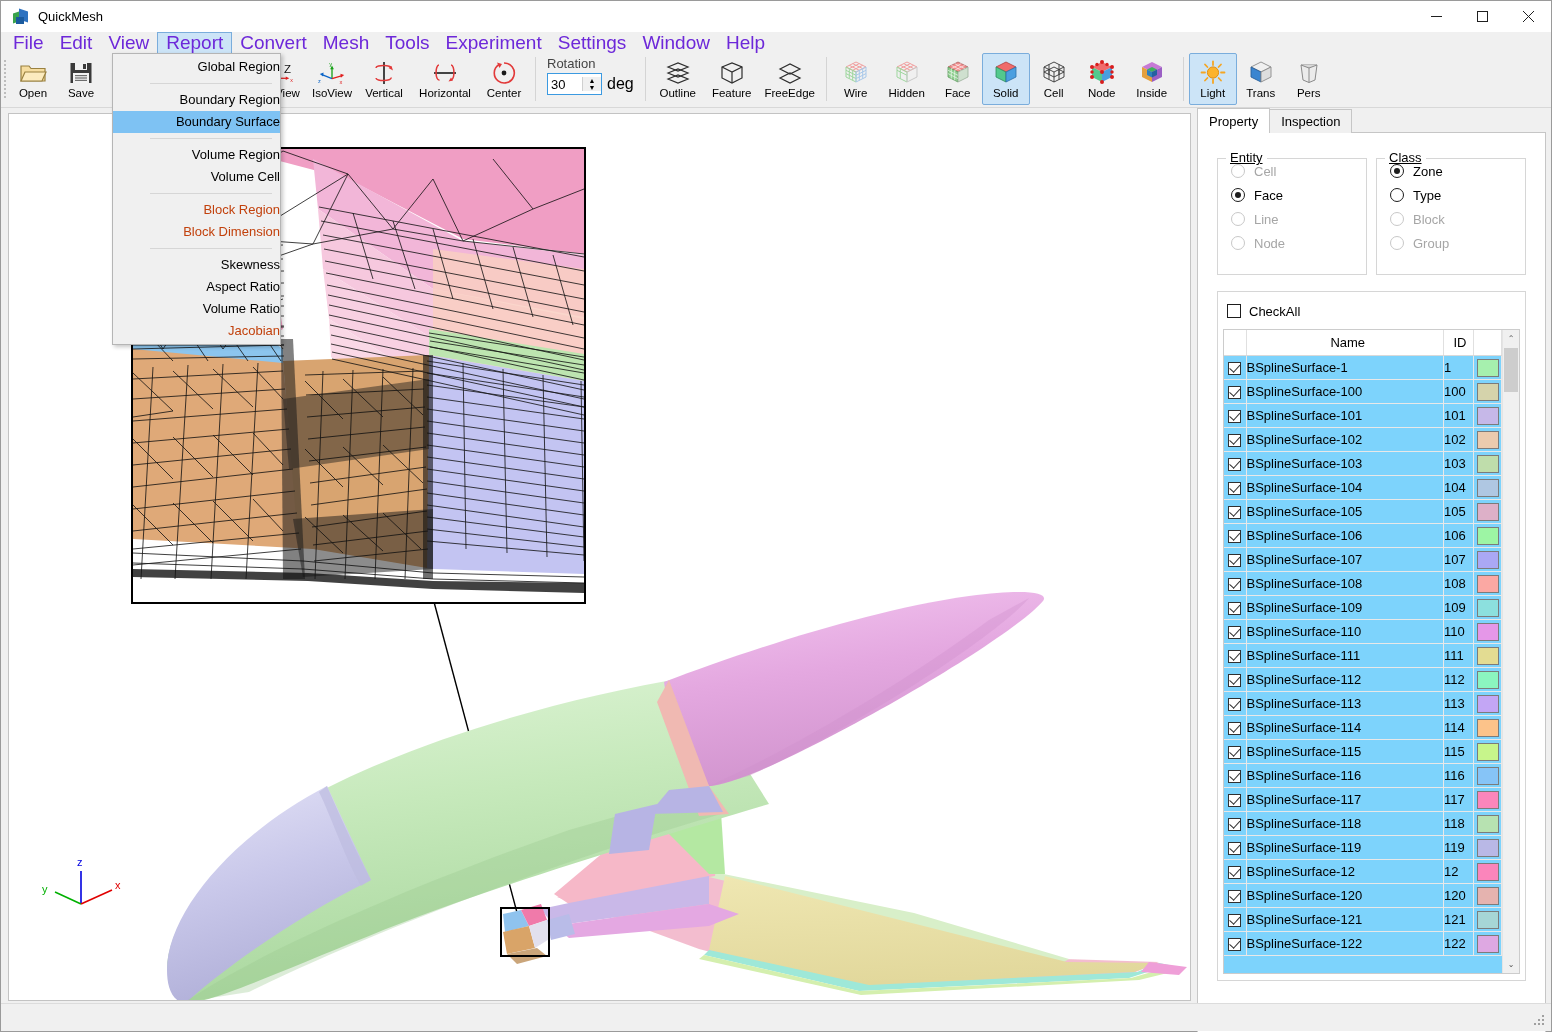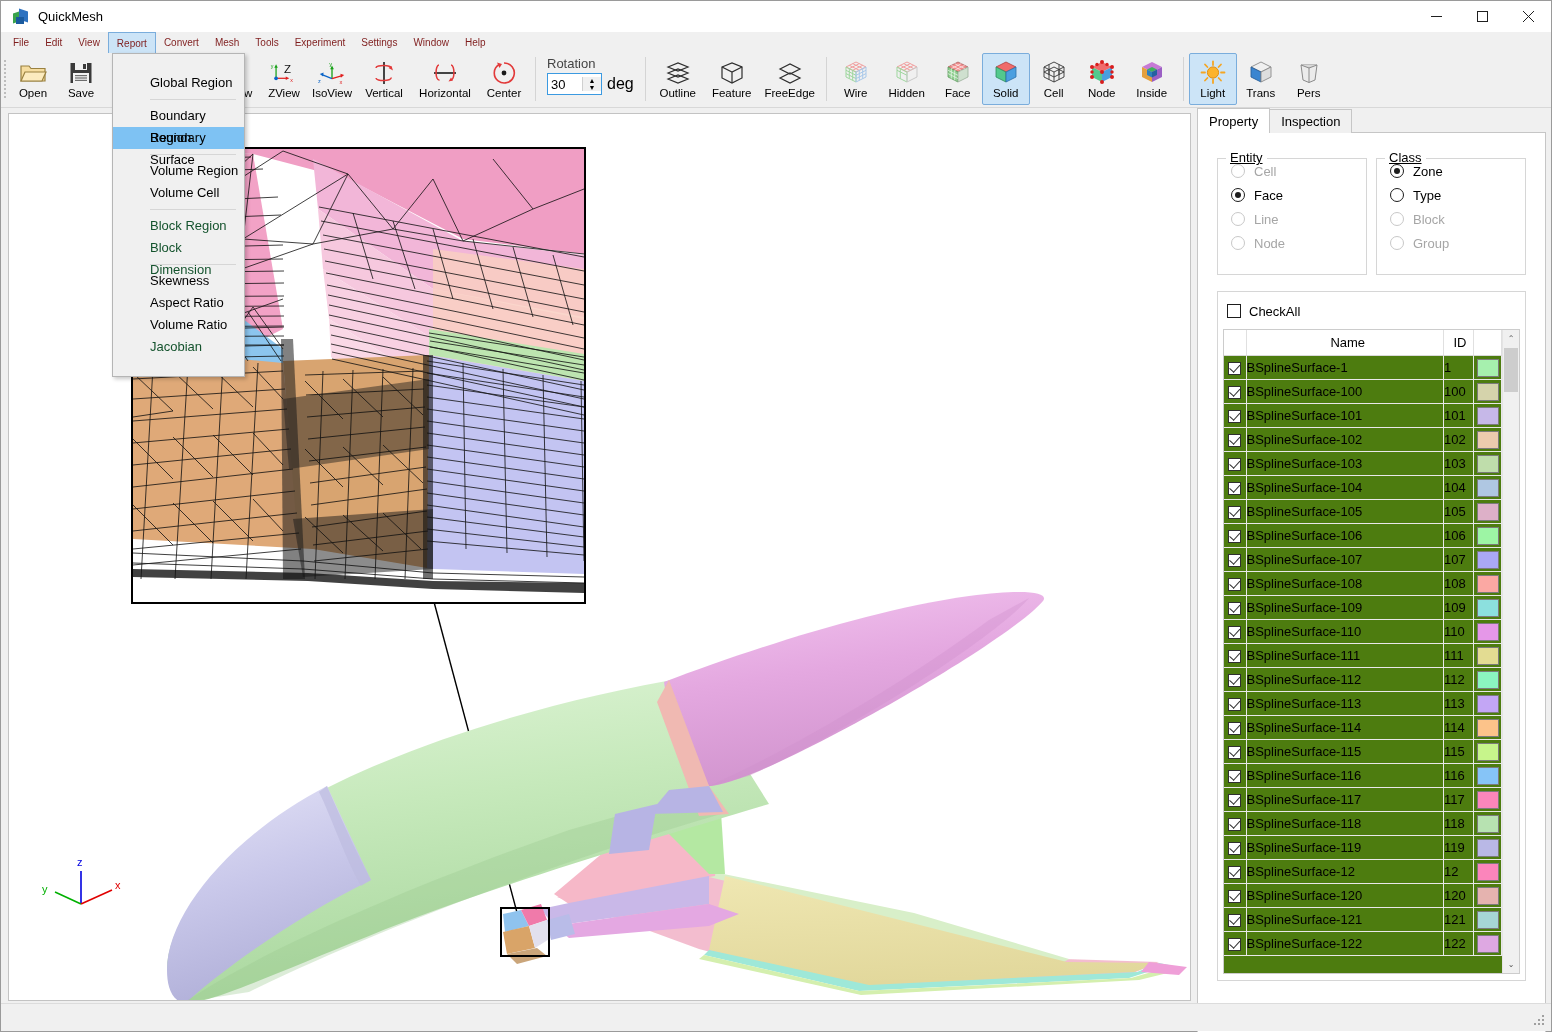--- a/index.html
+++ b/index.html
@@ -19,21 +19,21 @@
   .app-icon .c1 { position:absolute; left:0; top:3px; width:9px; height:10px; background:#3aa34c; transform:skewY(-18deg); }
   .app-icon .c2 { position:absolute; left:6px; top:1px; width:9px; height:11px; background:#2e72c0; transform:skewY(18deg); }
   .app-icon .c3 { position:absolute; left:3px; top:8px; width:8px; height:7px; background:#1a5a9e; }
   .title-text { font-size:13px; color:#000; }
   .winbtns { position:absolute; right:0; top:0; display:flex; height:31px; }
   .winbtn { width:46px; height:31px; display:flex; align-items:center; justify-content:center; cursor:default; }
   .winbtn svg { display:block; }
 
   
   .menubar { position:absolute; left:0; top:31px; height:21px; width:100%; background:#f0f0f0; display:flex; align-items:stretch; padding-left:4px; }
-  .menu-item { padding:4px 8px; display:flex; align-items:center; font-size:10px; color:#7f1d1d; cursor:default; }
+  .menu-item { padding:4px 8px; display:flex; align-items:center; font-size:19px; color:#6d28d9; cursor:default; }
   .menu-item.open { background:#cce4f7; border:1px solid #7aaddc; border-bottom:none; margin-top:0; }
 
   
   .toolbar { position:absolute; left:0; top:52px; height:55px; width:100%; background:#f0f0f0; border-bottom:1px solid #d8d8d8; display:flex; align-items:flex-start; }
   .tb-grip { width:8px; height:49px; margin-top:2px; display:flex; align-items:center; justify-content:center; }
   .tb-grip i { display:block; width:2px; height:40px;
     background:repeating-linear-gradient(to bottom,#bdbdbd 0 2px, transparent 2px 4px); }
   .tb-sep { width:1px; height:44px; margin:4px 5px 0 5px; background:#d4d4d4; }
   .tbtn { width:48px; height:52px; display:flex; flex-direction:column; align-items:center; justify-content:flex-start; padding-top:5px; cursor:default; border:1px solid transparent; border-radius:2px; }
   .tbtn.active { background:#cce4f7; border-color:#7aaddc; }
@@ -42,24 +42,24 @@
   .rot-group { display:flex; flex-direction:column; padding:3px 6px 0 6px; height:52px; }
   .rot-group .rl { font-size:13px; color:#444; margin-bottom:2px; }
   .rot-row { display:flex; align-items:center; }
   .spin { display:flex; align-items:center; border:1px solid #3b9ae1; background:#fff; height:22px; width:55px; }
   .spin input { border:0; outline:0; width:34px; font-family:"Liberation Sans",sans-serif; font-size:13px; padding-left:3px; background:#fff; }
   .spin .arrows { width:19px; border-left:1px solid #cfcfcf; background:#f0f0f0; display:flex; flex-direction:column; }
   .spin .arrows div { flex:1; display:flex; align-items:center; justify-content:center; font-size:7px; line-height:1; }
   .deg { font-size:16px; margin-left:5px; }
 
   
-  .dropdown { position:absolute; left:111px; top:52px; width:133px; background:#f0f0f0; border:1px solid #b5b5b5; box-shadow:2px 2px 4px rgba(0,0,0,.22); z-index:60; padding:18px 0; }
+  .dropdown { position:absolute; left:111px; top:52px; width:169px; background:#f0f0f0; border:1px solid #b5b5b5; box-shadow:2px 2px 4px rgba(0,0,0,.22); z-index:60; padding:2px 0;text-align:right; }
   .dd-item { height:22px; line-height:22px; padding-left:37px; font-size:13px; color:#000; cursor:default; }
   .dd-item.sel { background:#7ec2f3; }
-  .dd-item.dis { color:#14532d; }
+  .dd-item.dis { color:#c2410c; }
   .dd-sep { height:1px; background:#d6d6d6; margin:5px 8px 5px 37px; }
 
   
   .viewport { position:absolute; left:7px; top:112px; width:1183px; height:888px; background:#fff; border:1px solid #c3c3c3; overflow:hidden; }
   .vp-svg { position:absolute; left:0; top:0; }
   .inset { position:absolute; left:122px; top:33px; width:455px; height:457px; border:2px solid #000; background:#fff; overflow:hidden; }
 
   
   .rpanel { position:absolute; left:1196px; top:108px; width:349px; height:1003px; }
   .tabstrip { position:absolute; left:0; top:0; height:24px; display:flex; align-items:flex-end; z-index:3; }
@@ -69,21 +69,21 @@
   .gbox { position:absolute; border:1px solid #d6d6d6; }
   .gbox > legend, .gbox .gtitle { position:absolute; top:-9px; left:8px; background:#fff; padding:0 4px; font-size:13px;text-decoration:underline; }
   .radio-row { display:flex; align-items:center; height:24px; padding-left:13px; font-size:13px; }
   .radio { width:14px; height:14px; border-radius:50%; border:1.6px solid #1d1d1d; margin-right:9px; position:relative; background:#fff; flex:none; }
   .radio.on::after { content:''; position:absolute; left:2.6px; top:2.6px; width:6.2px; height:6.2px; border-radius:50%; background:#1d1d1d; }
   .radio-row.dis { color:#a6a6a6; }
   .radio-row.dis .radio { border-color:#c8c8c8; }
 
   .chk { width:14px; height:14px; border:1.6px solid #1d1d1d; background:#fff; position:relative; flex:none; }
 
-  .listbox { position:absolute; left:0; top:0; right:0; bottom:0; border:1px solid #ccc; background:#4d7c0f; overflow:hidden; }
+  .listbox { position:absolute; left:0; top:0; right:0; bottom:0; border:1px solid #ccc; background:#7dd3fc; overflow:hidden; }
   table.grid { border-collapse:collapse; width:100%; table-layout:fixed; }
   table.grid th { height:25px; font-weight:normal; font-size:13px; background:#fff; border-right:1px solid #e0e0e0; border-bottom:1px solid #d9d9d9; }
   table.grid td { height:24px; font-size:13px; border-right:1px solid #e8e8e8; border-bottom:1px solid #e8e8e8; padding:0; }
   .c-chk { width:22px; text-align:center; }
   .c-name { padding-left:7px; }
   .c-id { width:30px; padding-left:4px; }
   .c-col { width:28px; }
   .sw { width:22px; height:18px; border:1px solid #7b7b7b; margin:2px auto 0 auto; }
   .chk-sm { width:13px; height:13px; border:1.4px solid #303030; background:#fff; position:relative; display:inline-block; vertical-align:middle; }
   .chk-sm::after { content:''; position:absolute; left:2.6px; top:-0.5px; width:4.5px; height:8.5px; border:solid #303030; border-width:0 1.5px 1.5px 0; transform:rotate(42deg); }

